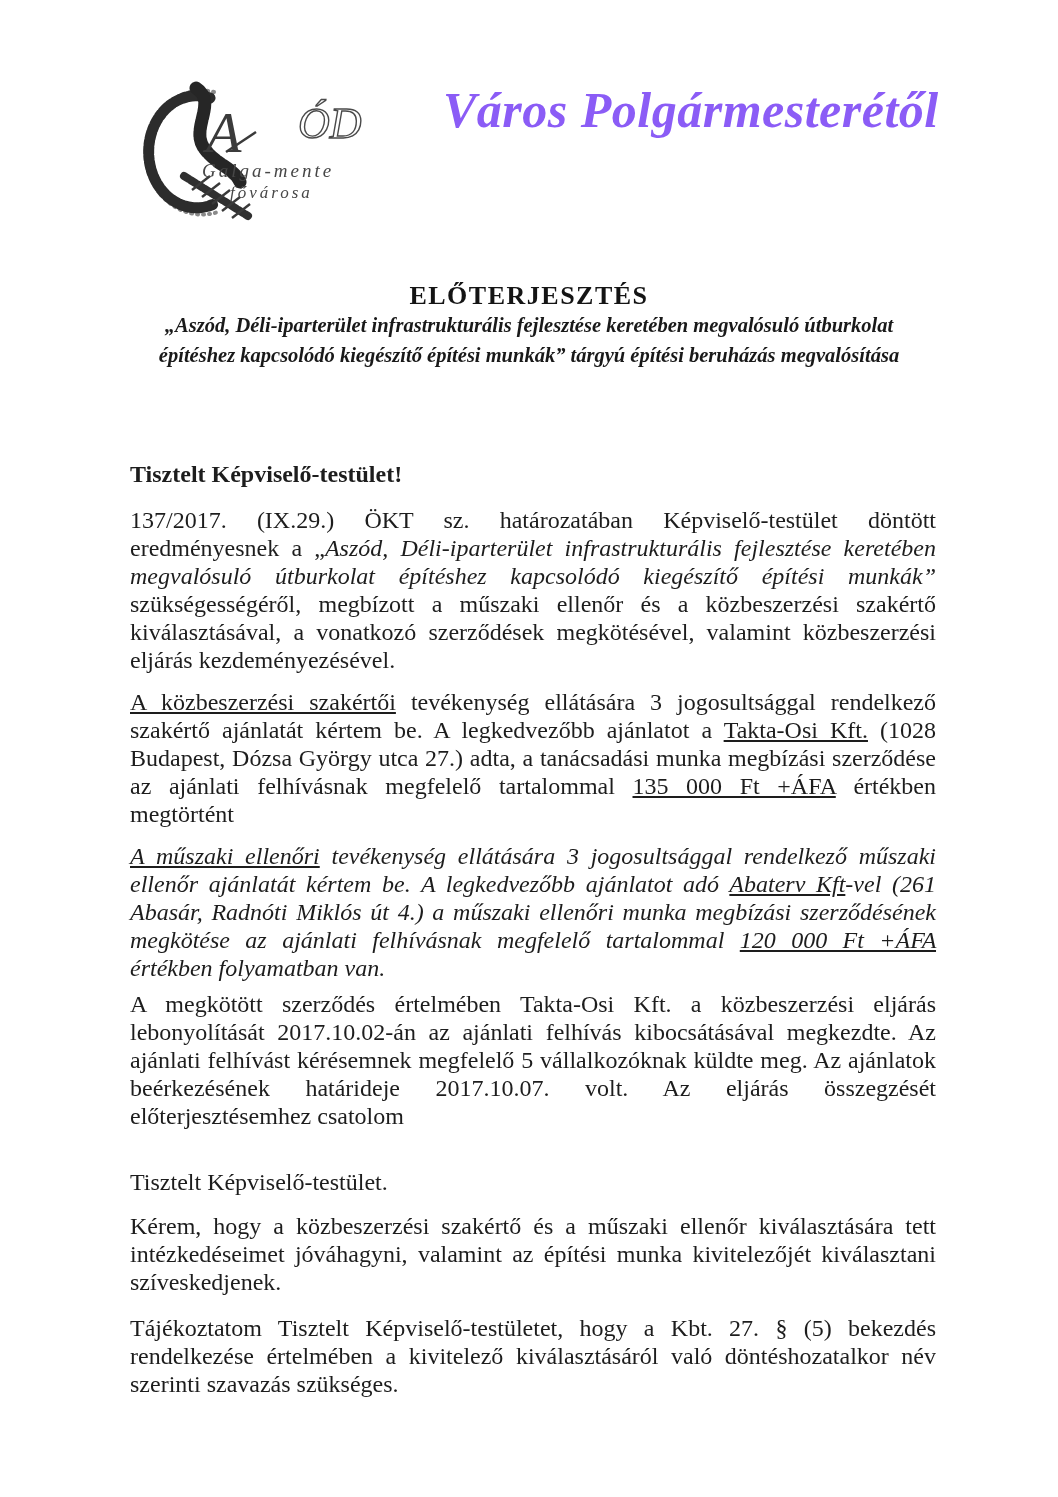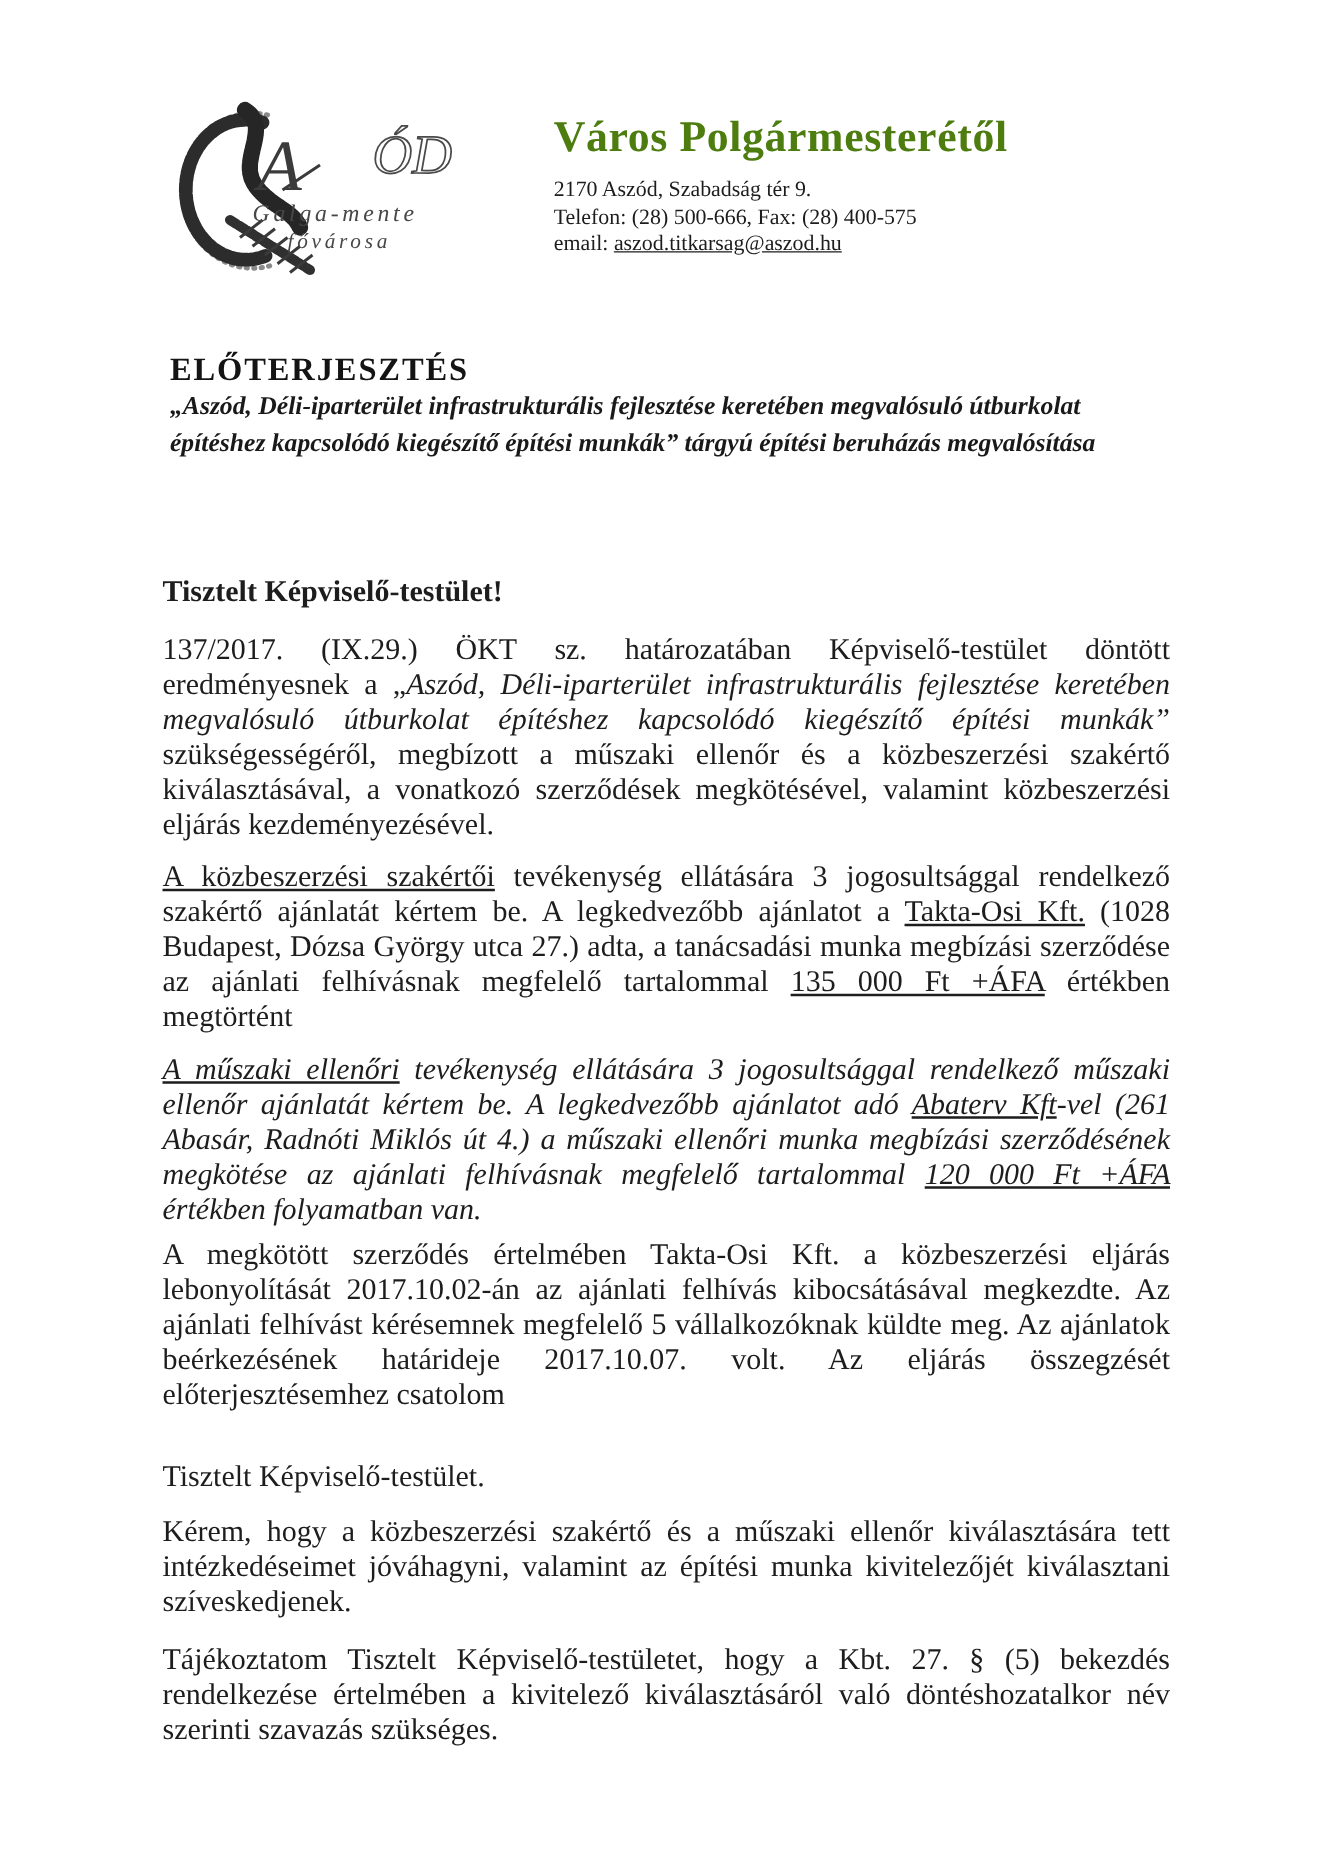--- a/index.html
+++ b/index.html
@@ -15,35 +15,35 @@
   
   .logo{position:absolute;left:126px;top:80px;width:305px;height:160px;}
   .logo text{font-family:"Liberation Serif", serif;}
   .logo .letter-a{font-size:58px;font-style:italic;fill:#3b3b3b;}
   .logo .letters-od{font-size:44px;font-style:italic;fill:none;stroke:#4a4a4a;stroke-width:1.4px;}
   .logo .script{font-size:19px;font-style:italic;fill:#474747;letter-spacing:3px;}
   .logo .script2{font-size:17px;font-style:italic;fill:#474747;letter-spacing:3px;}
 
   .head-right{position:absolute;left:443px;top:88px;width:500px;}
   .office-title{
-    font-size:35px;font-weight:bold;color:#4d7c0f;
-    letter-spacing:0.5px;line-height:44px;white-space:nowrap;
+    font-size:50px;font-weight:bold;color:#8b5cf6;
+    letter-spacing:0.5px;line-height:44px;white-space:nowrap;font-style:italic;
   }
   .head-addr{margin-top:9px;font-size:17.5px;line-height:21.5px;color:#1c1c1c;}
   .head-addr .row{white-space:nowrap;}
   .u{text-decoration:underline;}
   .i{font-style:italic;}
   .b{font-weight:bold;}
   .bi{font-weight:bold;font-style:italic;}
 
   
   .prepared{position:absolute;left:130px;top:233px;font-size:18px;color:#1c1c1c;white-space:nowrap;}
 
   
-  .title-block{position:absolute;left:136px;top:281px;width:810px;text-align:left;}
+  .title-block{position:absolute;left:124px;top:281px;width:810px;text-align:center;}
   .main-heading{font-size:26px;font-weight:bold;letter-spacing:1.5px;color:#141414;}
   .subject{margin-top:0;font-size:20.5px;line-height:29.5px;color:#191919;}
 
   
   .bodytext{position:absolute;left:130px;top:460px;width:806px;font-size:24px;line-height:28px;color:#1d1d1d;}
   .bodytext p{margin:0;text-align:justify;}
   .bodytext .sal{text-align:left;}
   .sal1{font-weight:bold;margin-bottom:18px !important;}
   .p-decision{margin-bottom:14px !important;}
   .p-tasks{margin-bottom:18px !important;text-align:left !important;}
@@ -77,25 +77,20 @@
     </g>
 
     <text class="letter-a" x="80" y="72">A</text>
     <text class="letters-od" x="172" y="58">ÓD</text>
     <text class="script" x="76" y="97">Galga-mente</text>
     <text class="script2" x="104" y="118">fővárosa</text>
   </svg>
 
   <div class="head-right">
     <div class="office-title">Város Polgármesterétől</div>
-    <div class="head-addr">
-      <div class="row">2170 Aszód, Szabadság tér 9.</div>
-      <div class="row">Telefon: (28) 500-666, Fax: (28) 400-575</div>
-      <div class="row"><span>email: </span><span class="u">aszod.titkarsag@aszod.hu</span></div>
-    </div>
   </div>
 
 
   <div class="title-block">
     <div class="main-heading">ELŐTERJESZTÉS</div>
     <div class="subject">
       <div><span class="bi">„Aszód, Déli-iparterület infrastrukturális fejlesztése keretében megvalósuló útburkolat</span></div>
       <div><span class="bi">építéshez kapcsolódó kiegészítő építési munkák” tárgyú építési beruházás megvalósítása</span></div>
     </div>
   </div>

